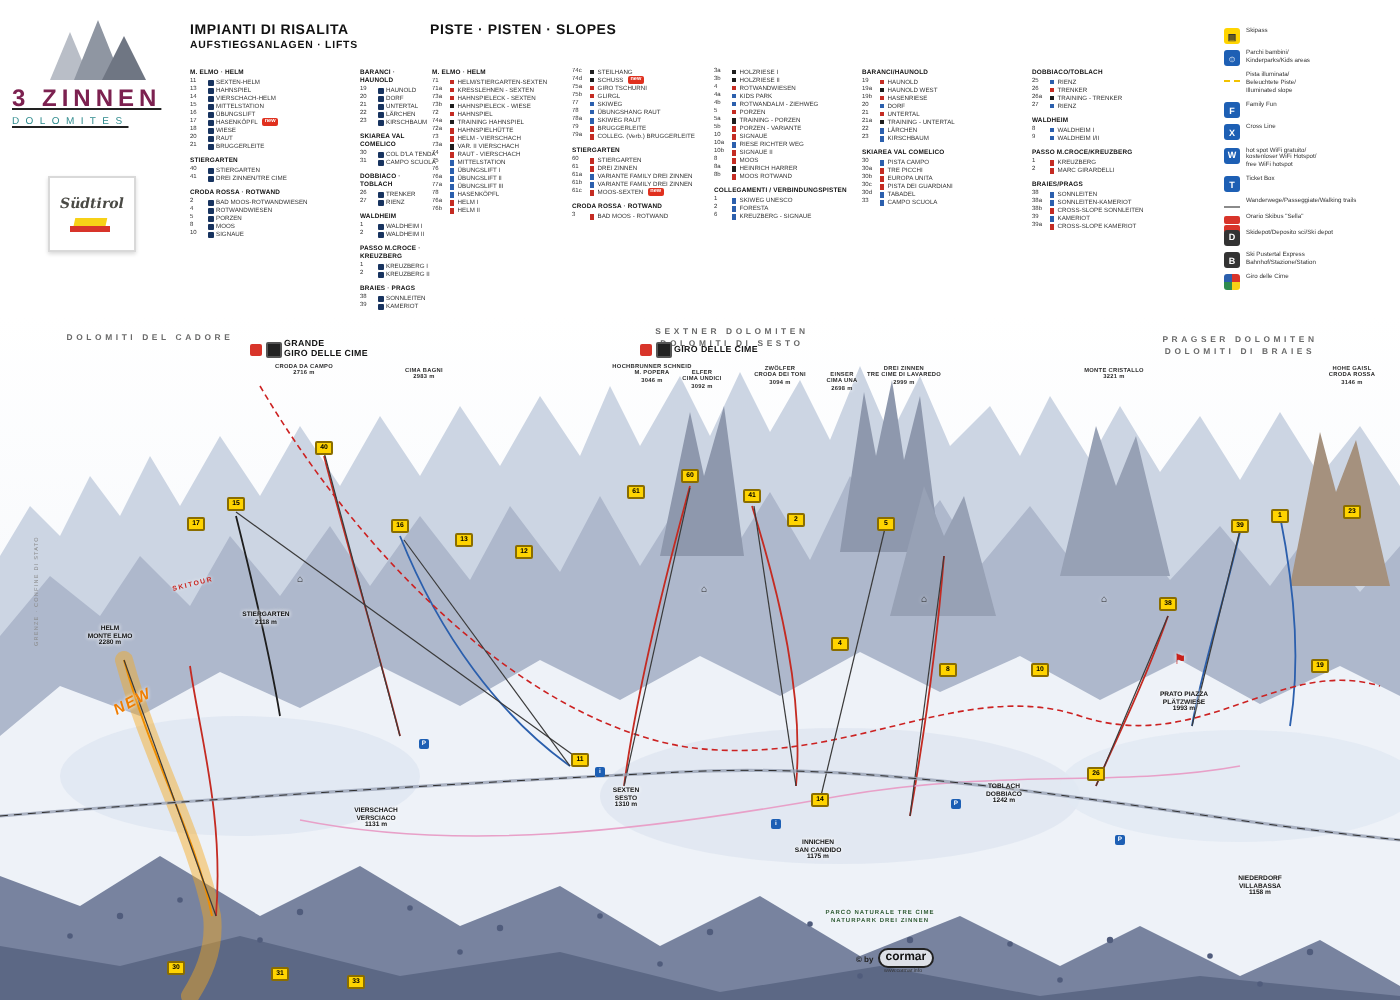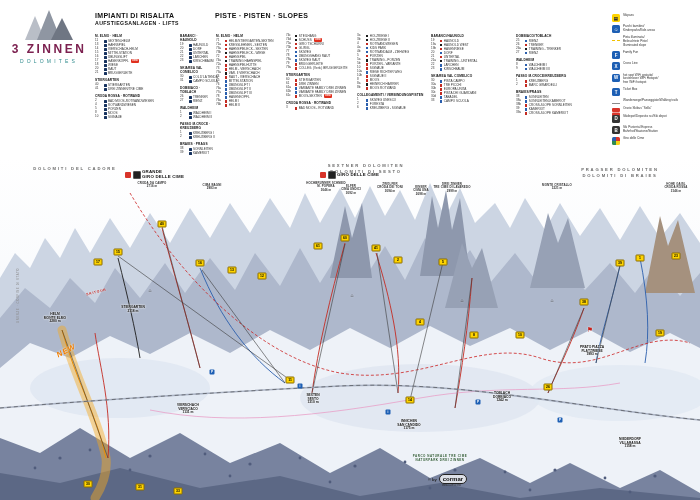--- a/index.html
+++ b/index.html
@@ -1,19 +1,19 @@
 <!DOCTYPE html>
 <html><head>
 <meta charset="utf-8">
 <style>
   html,body{margin:0;padding:0;background:#e9e9e9;}
   .page{position:relative;width:700px;height:500px;background:#ffffff;overflow:hidden;
         font-family:"Liberation Sans",sans-serif;color:#222;}
   
-  .logo{position:absolute;left:6px;top:8px;width:86px;text-align:center;}
+  .logo{position:absolute;left:6px;top:8px;width:86px;text-decoration:underline;}
   .logo-mtn{display:block;margin:0 auto;}
   .logo-title{font-size:12px;font-weight:bold;letter-spacing:2.5px;color:#7c2150;margin-top:2px;}
   .logo-sub{font-size:5px;letter-spacing:3.2px;color:#2f8b8d;margin-top:2px;}
   .suedtirol{position:absolute;left:24px;top:88px;width:42px;height:36px;background:#fff;
              border:0.5px solid #d9d9d9;box-shadow:0 1px 2px rgba(0,0,0,.15);
              display:flex;flex-direction:column;align-items:center;justify-content:center;gap:2px;}
   .suedtirol .st-text{font-family:"DejaVu Serif",serif;font-style:italic;font-weight:bold;
              font-size:7px;color:#4a4a45;}
   .st-graphic{width:22px;height:10px;position:relative;}
   .st-graphic .g1{position:absolute;left:2px;top:1px;width:16px;height:6px;background:#f7d117;transform:skewX(-12deg);}
@@ -87,20 +87,27 @@
   <div class="logo">
     <svg class="logo-mtn" width="56" height="32" viewBox="0 0 56 32">
       <polygon points="4,32 14,8 24,32" fill="#b9bec7"></polygon>
       <polygon points="16,32 28,2 40,32" fill="#8f96a2"></polygon>
       <polygon points="30,32 41,10 52,32" fill="#6f7683"></polygon>
     </svg>
     <div class="logo-title">3 ZINNEN</div>
     <div class="logo-sub">DOLOMITES</div>
   </div>
 
+  <div class="suedtirol">
+    <span class="st-text">Südtirol</span>
+    <span class="st-graphic">
+        <span class="g1"></span>
+        <span class="g2"></span>
+      </span>
+  </div>
 
   <div class="lifts-head">
     <div class="leg-h1">IMPIANTI DI RISALITA</div>
     <div class="leg-h2">AUFSTIEGSANLAGEN · LIFTS</div>
   </div>
   <div class="pistes-head">
     <div class="leg-h1">PISTE · PISTEN · SLOPES</div>
   </div>
 
   <div id="lift-col-0" class="col" style="left:95px;width:82px;">

